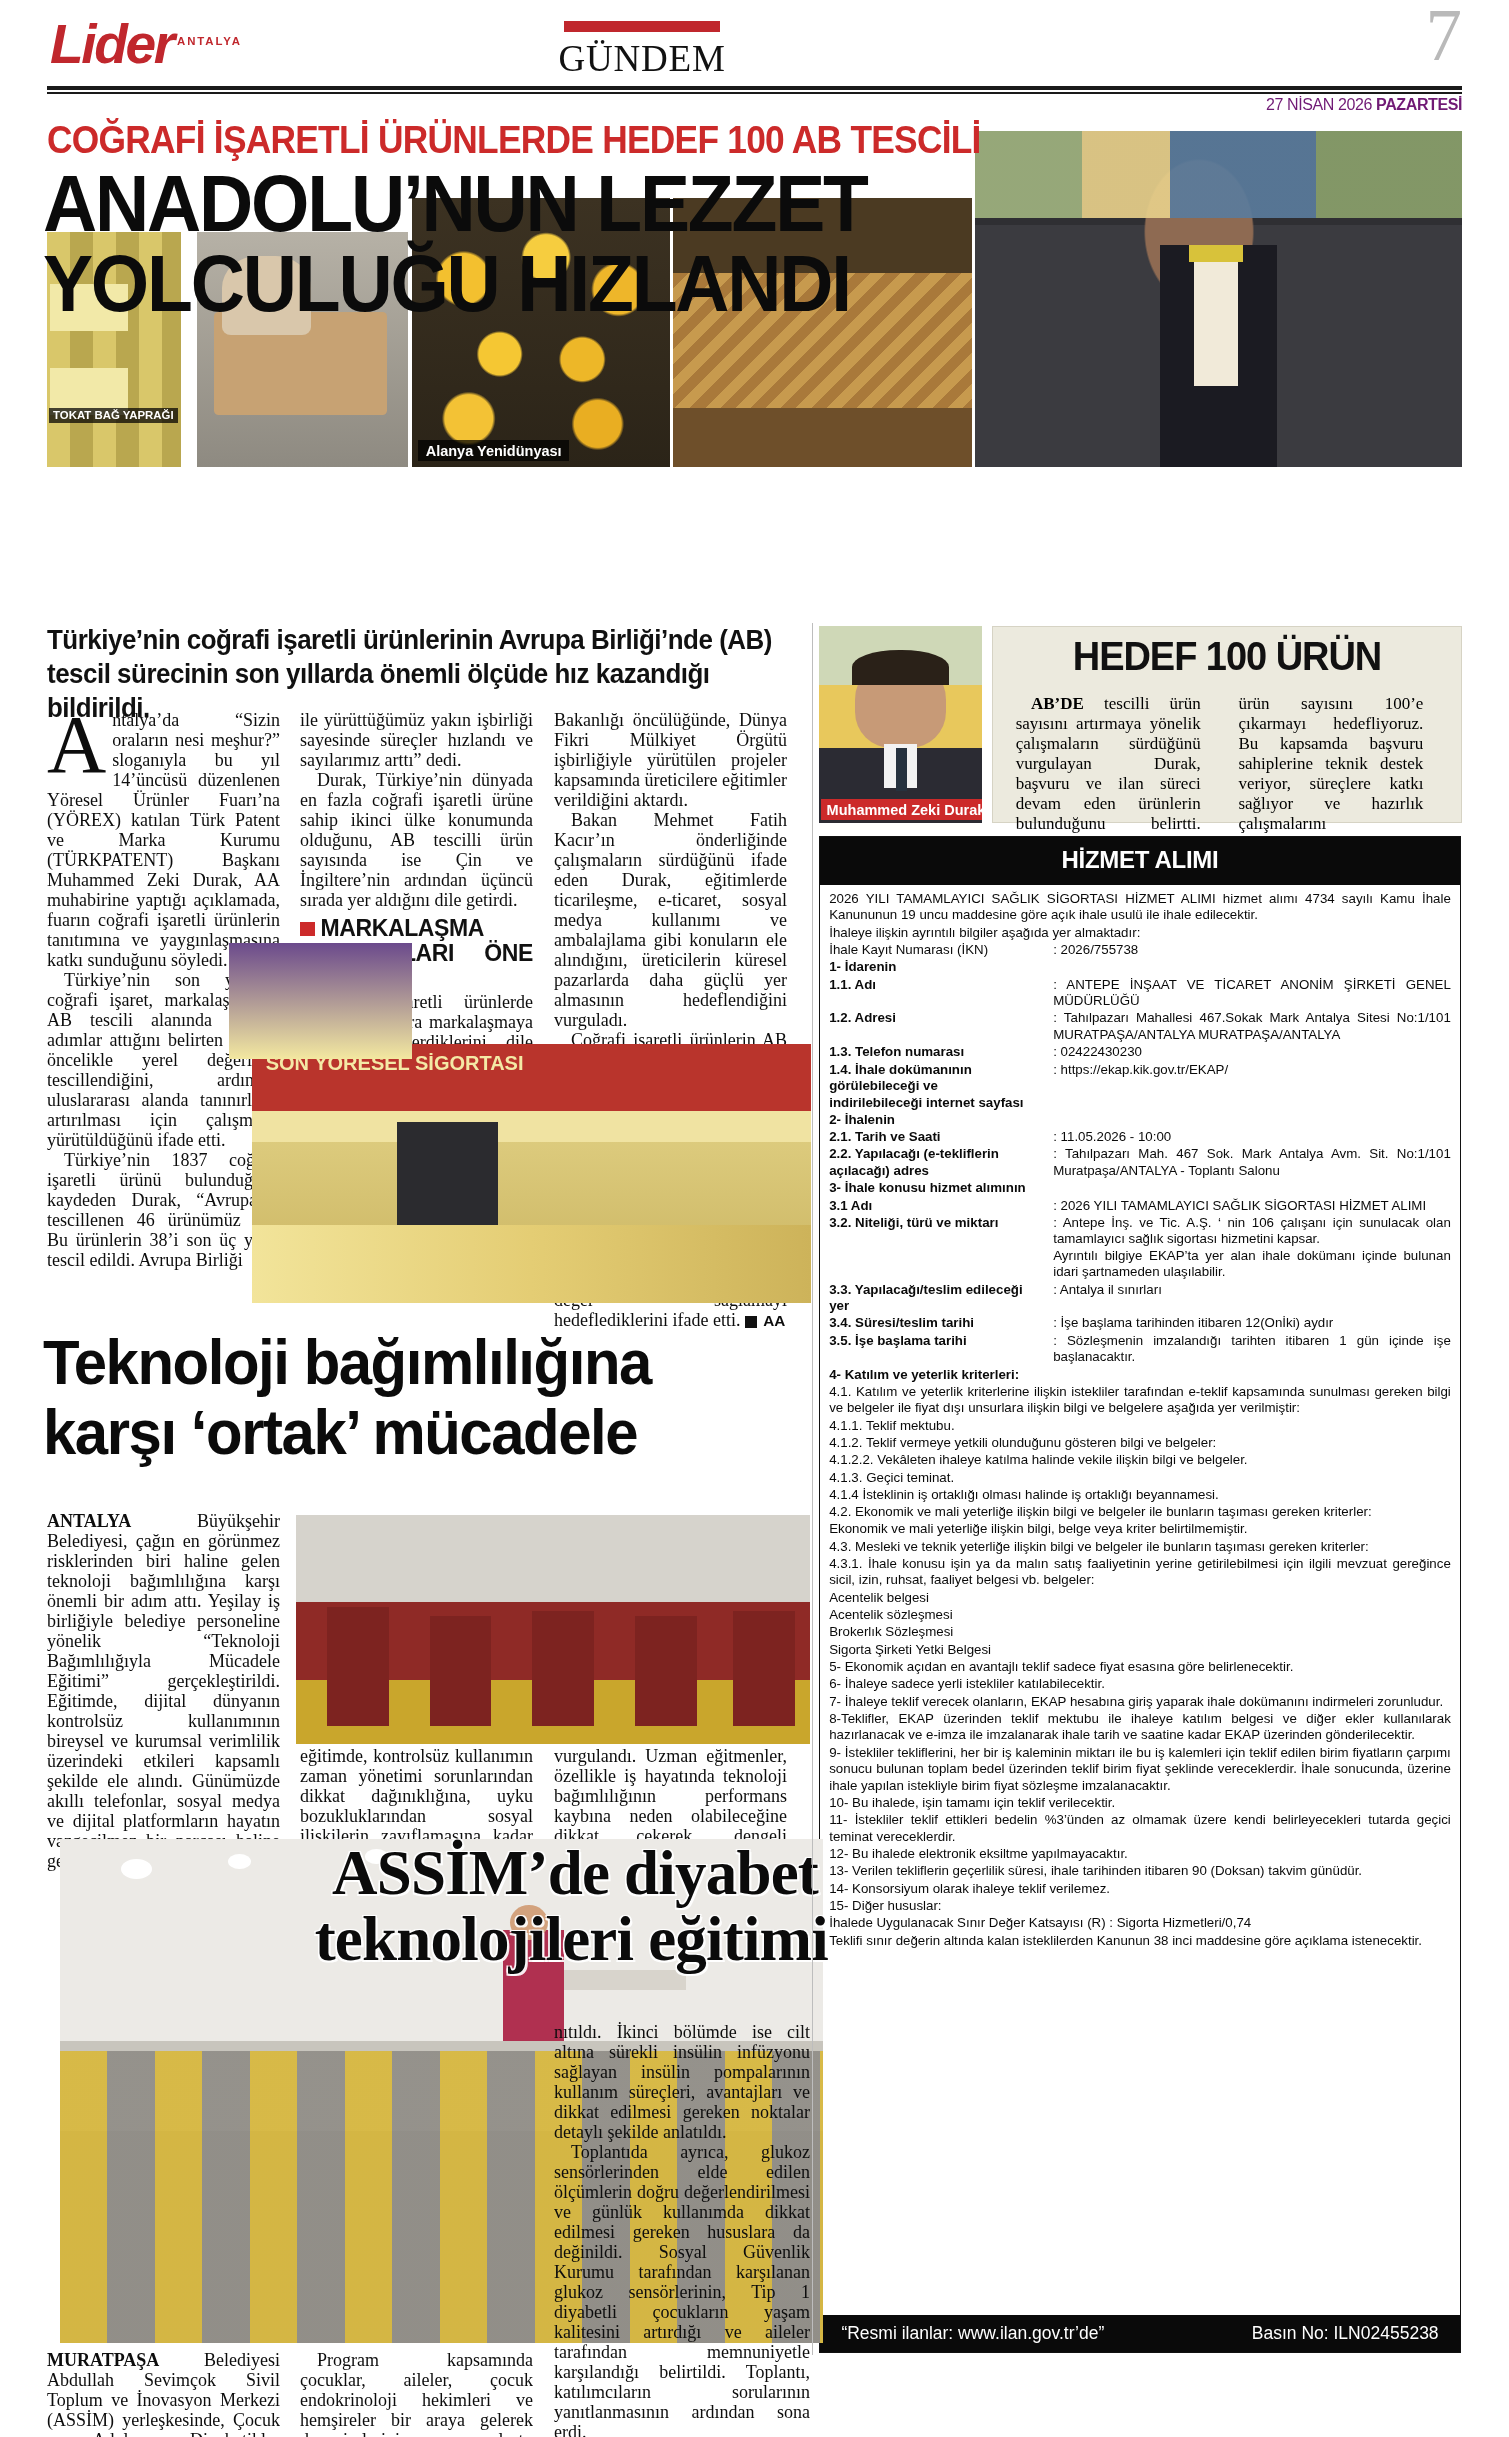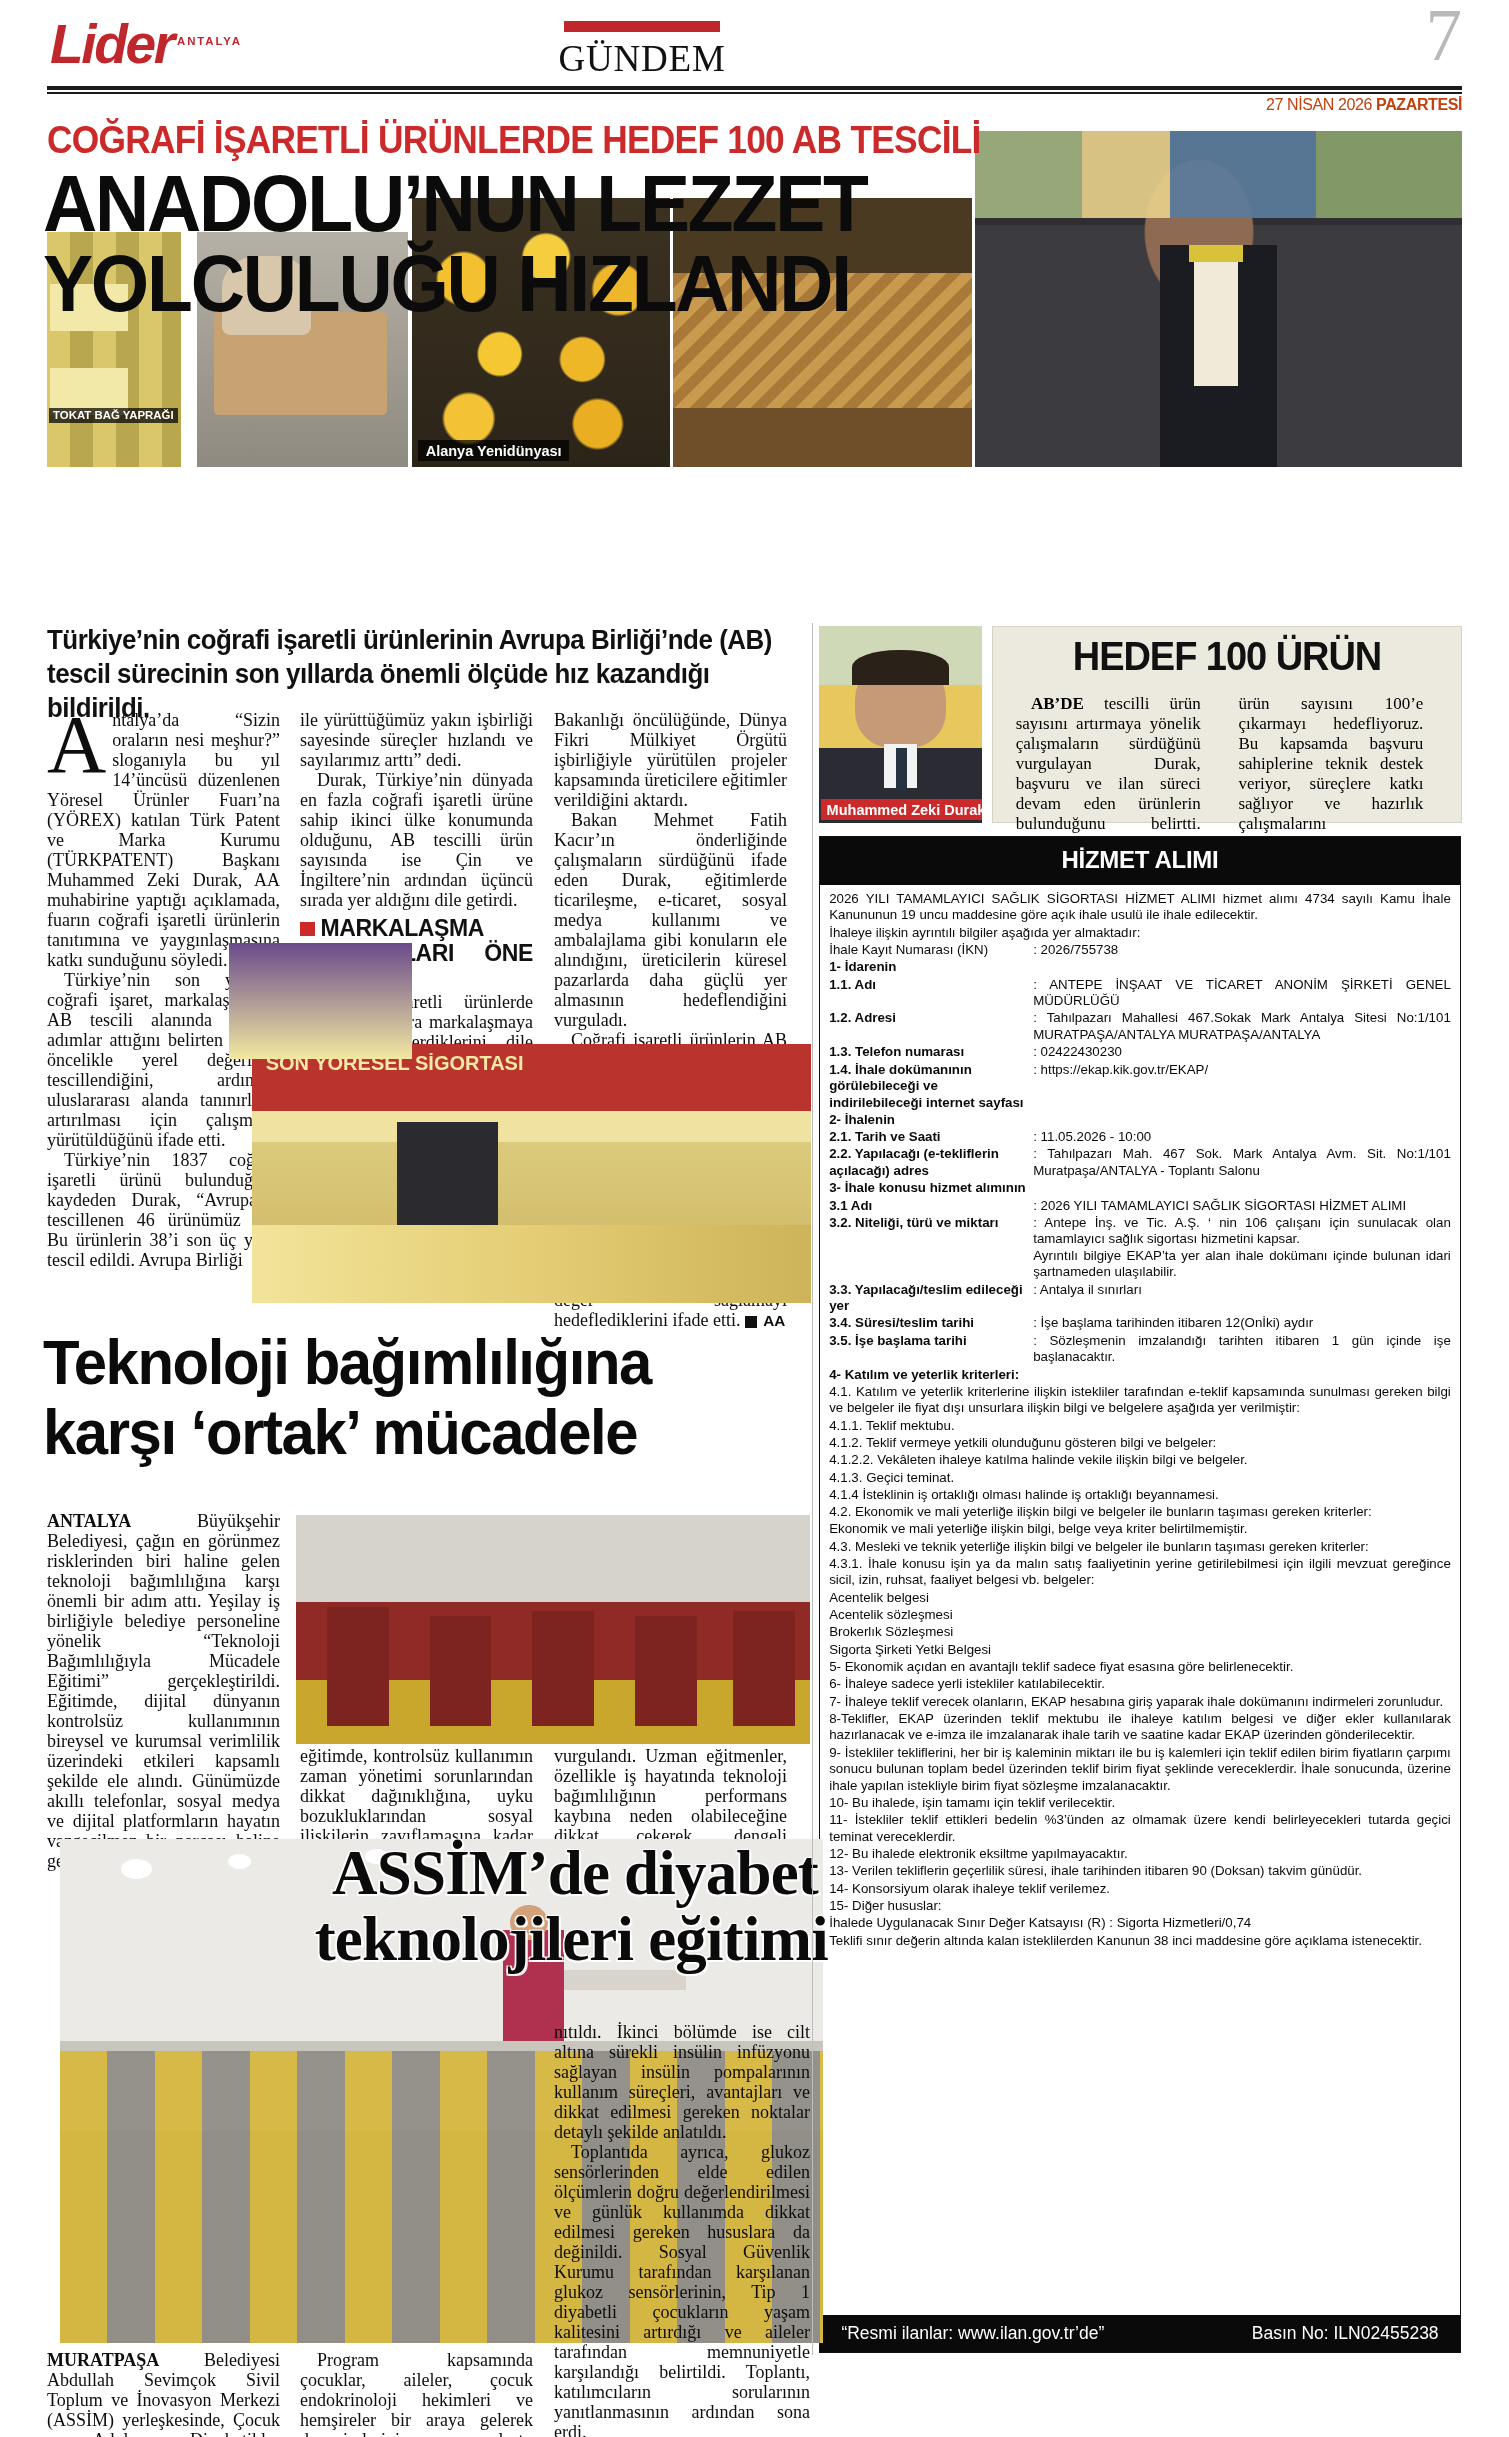--- a/index.html
+++ b/index.html
@@ -38,21 +38,21 @@
   .page-no {
     position:absolute; right:47px; top:-1.5px;
     font-family:"Liberation Serif", serif;
     font-size:73px; color:#b9b9b9; line-height:73px;
   }
   .head-rule-thick { position:absolute; left:47px; top:86px; width:1415px; height:3.8px; background:#1a1a1a; }
   .head-rule-thin  { position:absolute; left:47px; top:92px; width:1415px; height:1.5px; background:#1a1a1a; }
   .dateline {
     position:absolute; right:47px; top:96px;
     font-family:"Liberation Sans", sans-serif;
-    font-size:16px; color:#c2410c; letter-spacing:-0.4px;
+    font-size:16px; color:#701a75; letter-spacing:-0.4px;
   }
   .dateline b { font-weight:bold; }
 
   
   .kicker {
     position:absolute; left:47px; top:121px;
     font-family:"Liberation Sans", sans-serif;
     font-weight:bold; font-size:38px; line-height:38px;
     color:#cc2a2a; letter-spacing:-0.8px;
     transform:scaleX(0.93); transform-origin:left center;
@@ -153,21 +153,21 @@
     letter-spacing:-0.3px;
   }
   .ilan-body {
     padding:6.1px 9.2px 4.6px 9.2px;
     font-family:"Liberation Sans", sans-serif;
     font-size:13.3px; line-height:16.5px; color:#0a0a0a;
   }
   .ilan-body p { margin:0 0 0.8px 0; text-align:justify; }
   .ilan-body .row { display:flex; margin:0 0 0.8px 0; }
   .ilan-body .row .k { width:204px; flex:0 0 204px; padding-right:4.6px; }
-  .ilan-body .row .v { flex:1 1 auto; text-align:justify; }
+  .ilan-body .row .v { flex:1 1 auto; text-align:justify;margin-left:20px; }
   .ilan-body b { font-weight:bold; }
   .ilan-foot {
     position:absolute; left:0; right:0; bottom:0; height:37px;
     background:#0a0a0a; color:#fff;
     font-family:"Liberation Sans", sans-serif; font-size:17.5px;
     display:flex; align-items:center; justify-content:space-between;
     padding:0 21.4px;
   }
 
   

